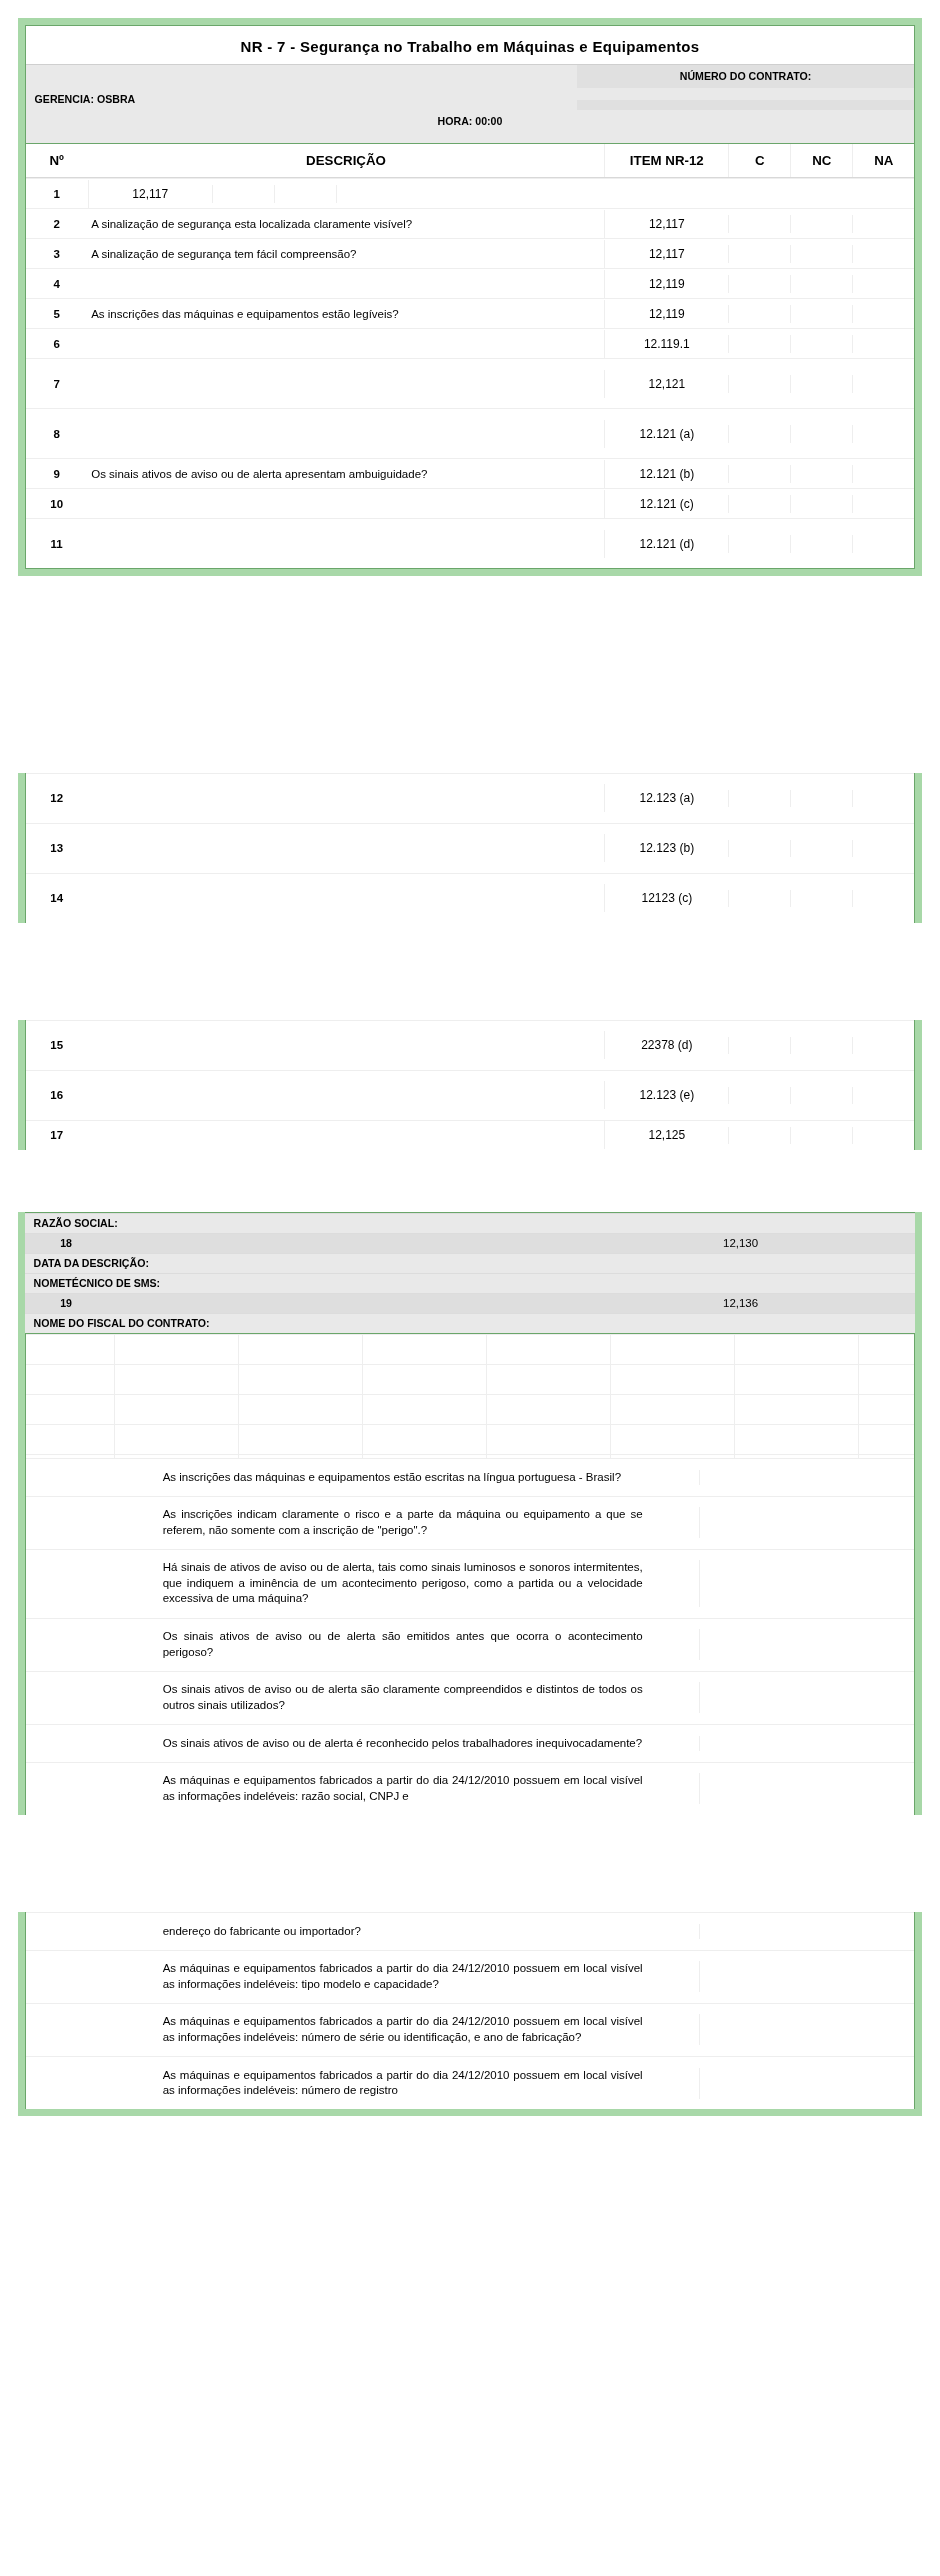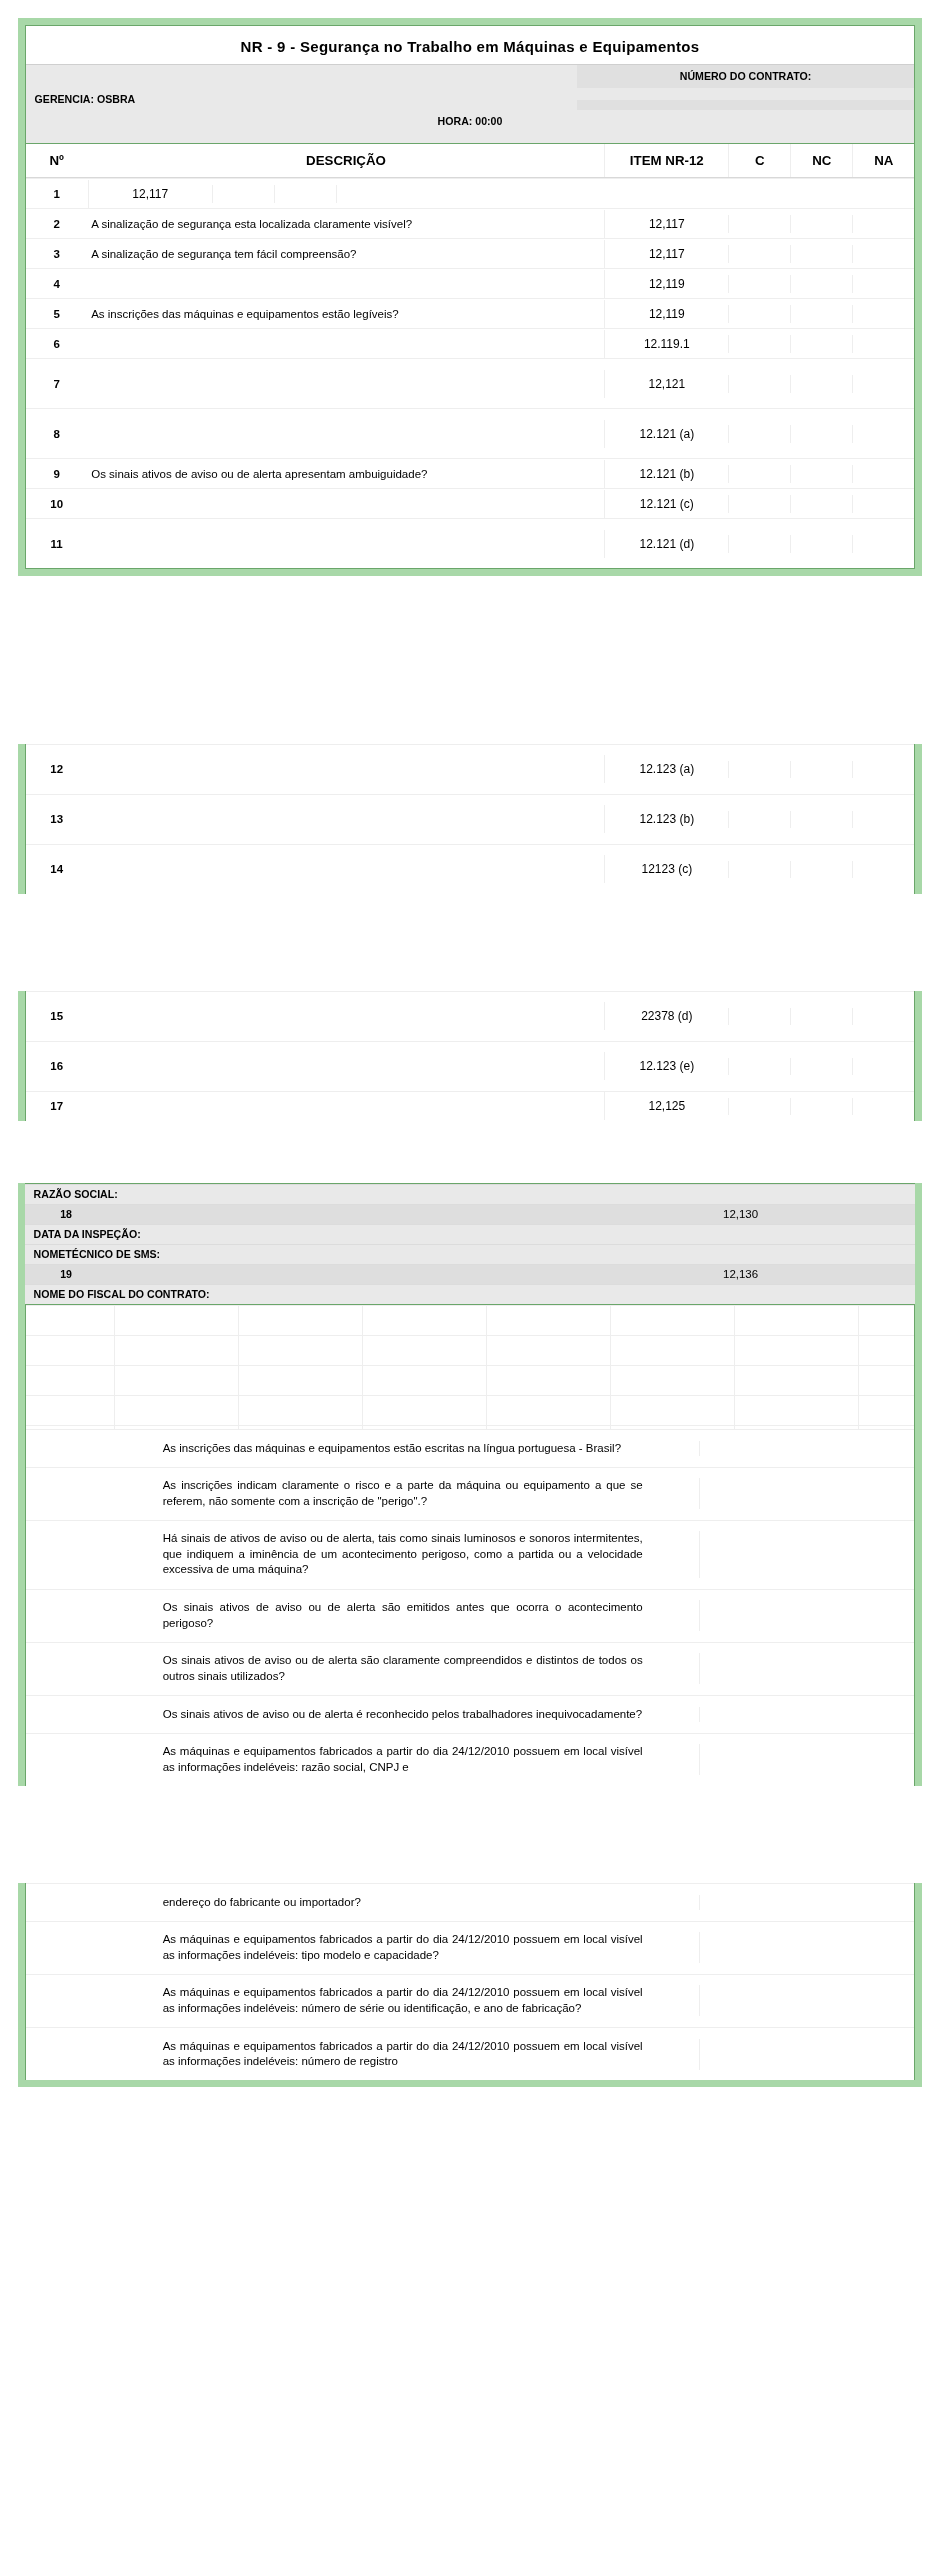--- a/index.html
+++ b/index.html
@@ -143,21 +143,21 @@
     border-left: 0.9px solid #eeeeee;
   }
 </style>
 </head>
 <body>
 
 <div class="page">
   <div class="frame">
     <div class="inner">
 
-      <div class="title-bar">NR - 9 - Segurança no Trabalho em   Máquinas e Equipamentos</div>
+      <div class="title-bar">NR - 7 - Segurança no Trabalho em   Máquinas e Equipamentos</div>
 
       <div class="meta-block">
         <div class="meta-row">
           <div class="meta-left"></div>
           <div class="meta-right">NÚMERO DO CONTRATO:</div>
         </div>
         <div class="meta-row">
           <div class="meta-left">GERENCIA:  OSBRA</div>
           <div class="meta-right"></div>
         </div>
@@ -262,21 +262,21 @@
             <div class="col-na cell-border"></div>
           </div>
         </div>
 
     </div>
   </div>
 </div>
 
 <div class="gap"></div>
 
-<div class="page" style="padding-top:8px;padding-bottom:0;">
+<div class="page" style="padding-top:8px;padding-bottom:0;margin-top:29px;">
   <div class="frame" style="border-top:none;border-bottom:none;">
     <div class="inner" style="border-top:none;border-bottom:none;">
       <div id="rows2-container">
           <div class="data-row tall">
             <div class="col-n">12</div>
             <div class="col-desc"></div>
             <div class="col-item cell-border">12.123 (a)</div>
             <div class="col-c cell-border"></div>
             <div class="col-nc cell-border"></div>
             <div class="col-na cell-border"></div>
@@ -344,21 +344,21 @@
     <div class="meta2">
       <div class="m2row">
         <div class="m2left">RAZÃO SOCIAL:</div>
         <div class="m2right"></div>
       </div>
       <div class="m2row dark">
         <div class="m2left" style="padding-left:26.6px;">18</div>
         <div class="m2right">12,130</div>
       </div>
       <div class="m2row">
-        <div class="m2left">DATA DA INSPEÇÃO:</div>
+        <div class="m2left">DATA DA DESCRIÇÃO:</div>
         <div class="m2right"></div>
       </div>
       <div class="m2row">
         <div class="m2left">NOMETÉCNICO DE SMS:</div>
         <div class="m2right"></div>
       </div>
       <div class="m2row dark">
         <div class="m2left" style="padding-left:26.6px;">19</div>
         <div class="m2right">12,136</div>
       </div>

